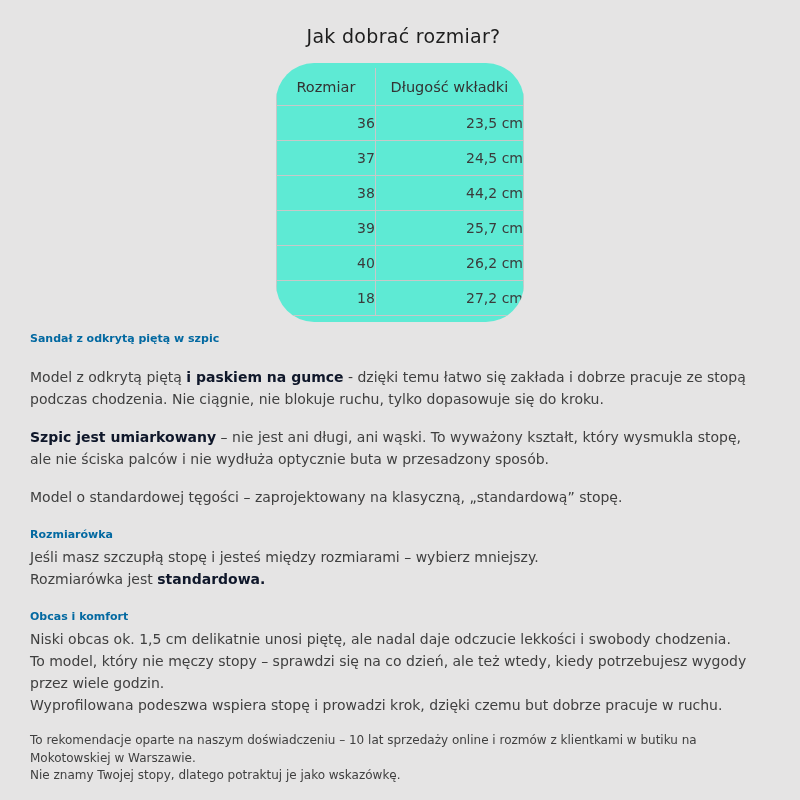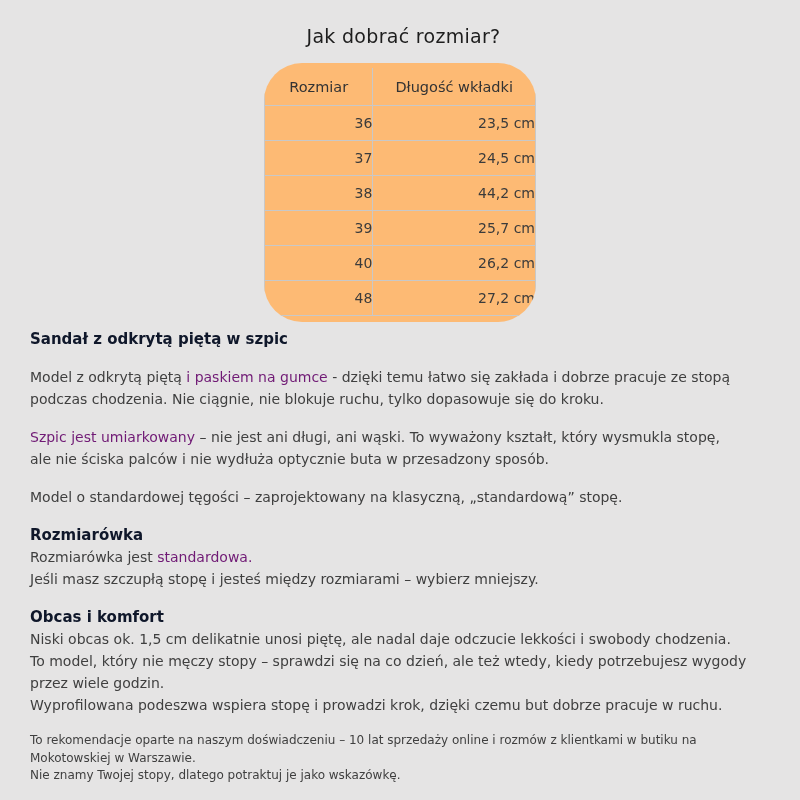--- a/index.html
+++ b/index.html
@@ -15,22 +15,22 @@
     padding-top: 22px;
     font-size: 19px;
     line-height: 28px;
     font-weight: 400;
     color: #1d1d1d;
     letter-spacing: 0.3px;
     margin-left: 7px;
   }
   .card-wrap { display: flex; justify-content: center; margin-top: 13px; }
   .size-card {
-    width: 272px;
-    background: #fdba74;
+    width: 248px;
+    background: #5eead4;
     border-radius: 38px;
     overflow: hidden;
     padding-top: 5px;
     padding-bottom: 6px;
   }
   table.size-table {
     width: 100%;
     border-collapse: collapse;
     font-size: 14px;
     color: #3b3b3b;
@@ -42,32 +42,32 @@
     padding: 0;
   }
   table.size-table th { height: 37px; font-size: 14.5px; border-top: none; color: #333; }
   table.size-table td { height: 34px; text-align: right; }
   .col-size { width: 40%; }
   .col-length { width: 60%; }
 
   .content { padding: 0 25px 0 30px; margin-top: 6px; }
   .block { margin: 0 0 16px 0; }
   .heading {
-    font-size: 15px;
+    font-size: 11px;
     line-height: 22px;
     font-weight: 700;
-    color: #0f172a;
+    color: #0369a1;
   }
   .line {
     font-size: 14px;
     line-height: 22px;
     white-space: nowrap;
     color: #3f3f3f;
   }
-  .line .bold { font-weight: 400; color: #701a75; }
+  .line .bold { font-weight: 700; color: #0f172a; }
   .footnote { margin-top: 10px; }
   .footnote .line {
     font-size: 12px;
     line-height: 17.5px;
     color: #3f3f3f;
   }
 </style>
 </head>
 <body>
 
@@ -97,21 +97,21 @@
         </tr>
         <tr>
           <td>39</td>
           <td>25,7 cm</td>
         </tr>
         <tr>
           <td>40</td>
           <td>26,2 cm</td>
         </tr>
         <tr>
-          <td>48</td>
+          <td>18</td>
           <td>27,2 cm</td>
         </tr>
       </tbody>
     </table>
   </div>
 </div>
 
 <div class="content">
 
   <div class="block heading">Sandał z odkrytą piętą w szpic</div>
@@ -125,22 +125,22 @@
     <div class="line"><span class="bold">Szpic jest umiarkowany</span><span> – nie jest ani długi, ani wąski. To wyważony kształt, który wysmukla stopę,</span></div>
     <div class="line">ale nie ściska palców i nie wydłuża optycznie buta w przesadzony sposób.</div>
   </div>
 
   <div class="block">
     <div class="line">Model o standardowej tęgości – zaprojektowany na klasyczną, „standardową” stopę.</div>
   </div>
 
   <div class="block">
     <div class="heading">Rozmiarówka</div>
+    <div class="line">Jeśli masz szczupłą stopę i jesteś między rozmiarami – wybierz mniejszy.</div>
     <div class="line"><span>Rozmiarówka jest </span><span class="bold">standardowa.</span></div>
-    <div class="line">Jeśli masz szczupłą stopę i jesteś między rozmiarami – wybierz mniejszy.</div>
   </div>
 
   <div class="block">
     <div class="heading">Obcas i komfort</div>
     <div class="line">Niski obcas ok. 1,5 cm delikatnie unosi piętę, ale nadal daje odczucie lekkości i swobody chodzenia.</div>
     <div class="line">To model, który nie męczy stopy – sprawdzi się na co dzień, ale też wtedy, kiedy potrzebujesz wygody</div>
     <div class="line">przez wiele godzin.</div>
     <div class="line">Wyprofilowana podeszwa wspiera stopę i prowadzi krok, dzięki czemu but dobrze pracuje w ruchu.</div>
   </div>
 

